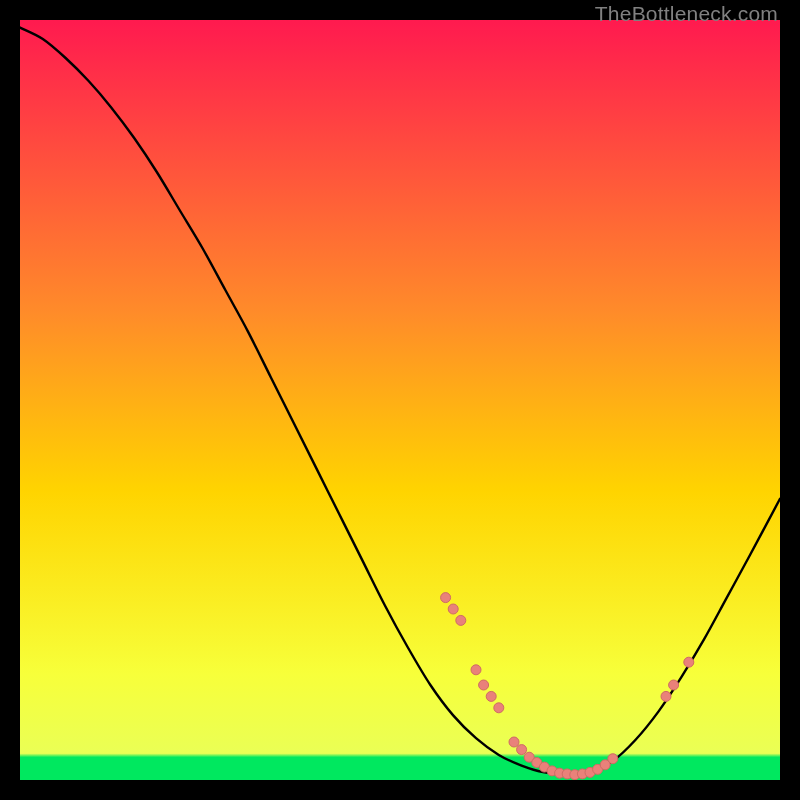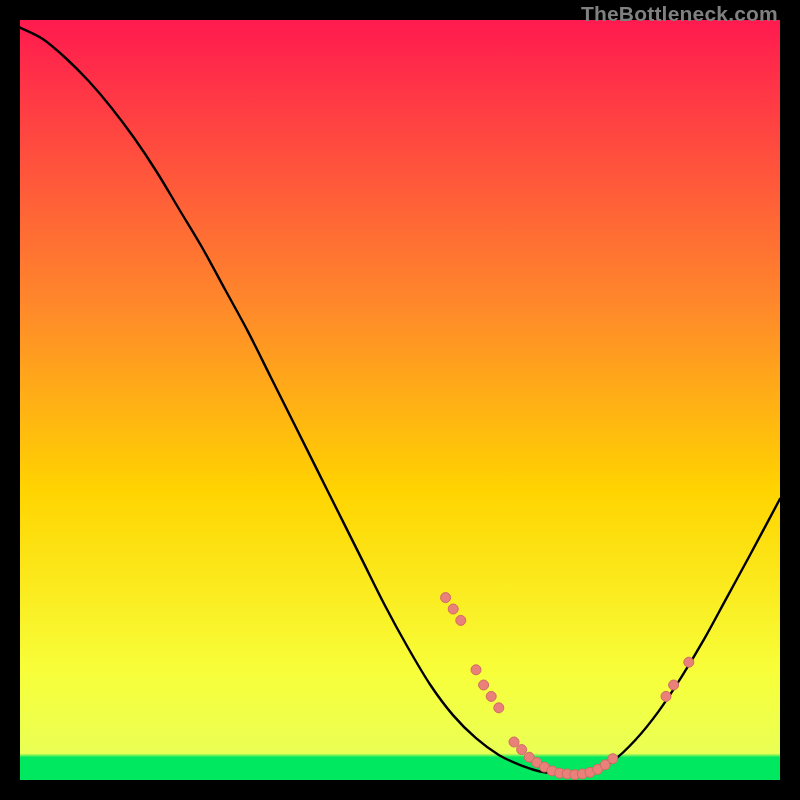--- a/index.html
+++ b/index.html
@@ -25,21 +25,21 @@
     top: 0;
     width: 760px;
     height: 760px;
   }
   .attribution {
     position: absolute;
     top: 2px;
     right: 22px;
     color: #808080;
     font-size: 21px;
-    font-weight: 700;
+    font-weight: 400;
     letter-spacing: 0.2px;
     z-index: 30;
   }
   svg { display: block; }
 </style>
 </head>
 <body>
 
 <div class="attribution">TheBottleneck.com</div>
 

